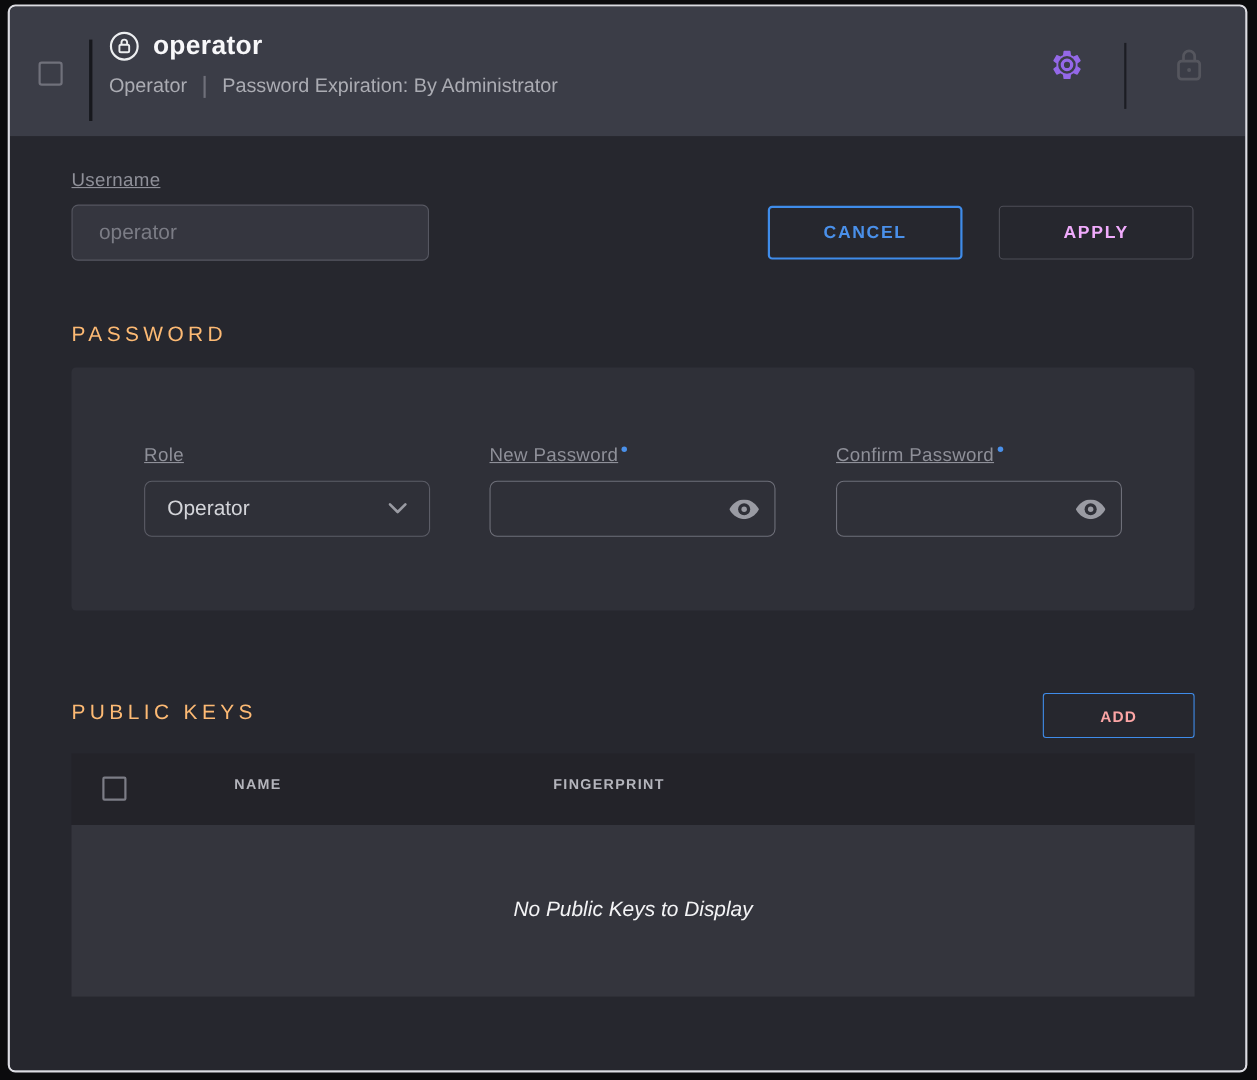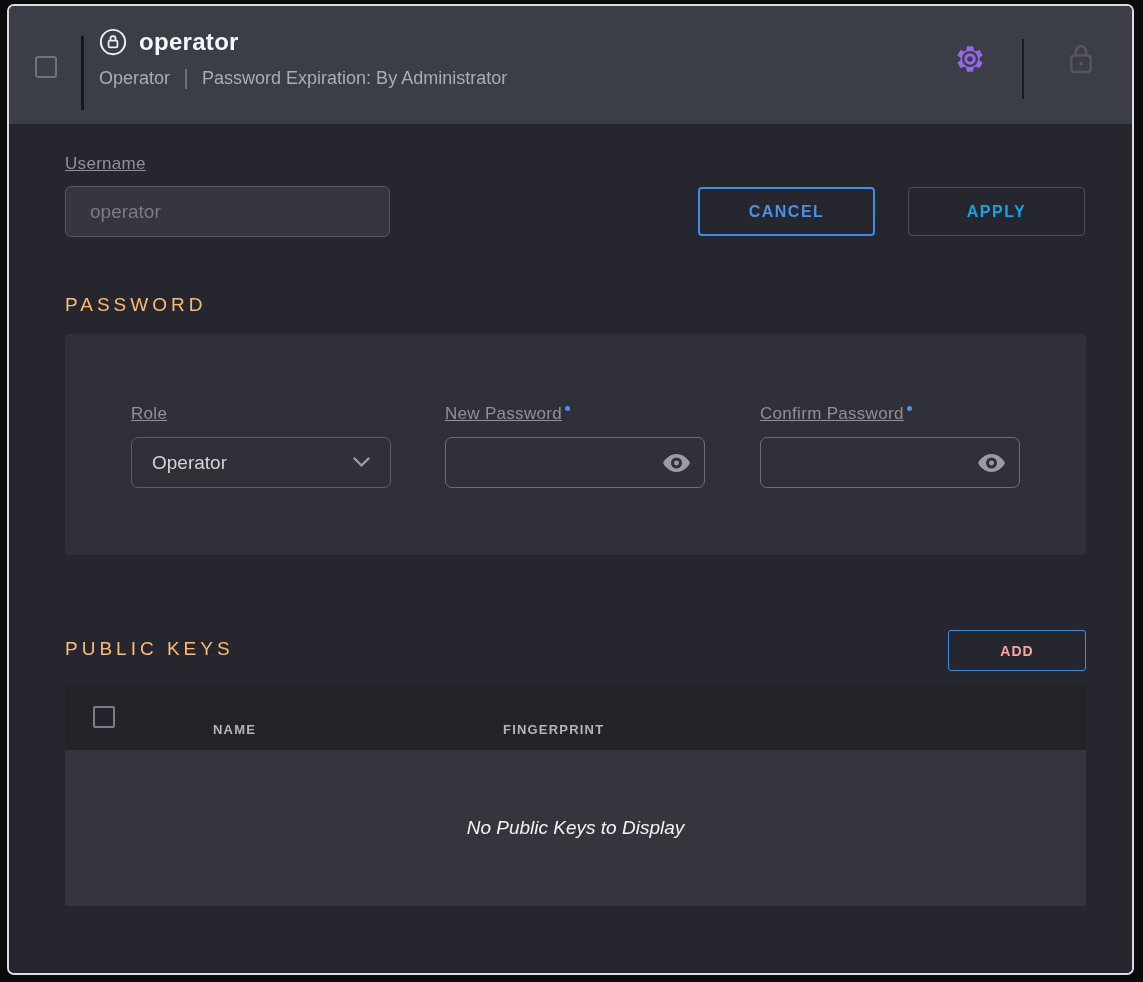--- a/index.html
+++ b/index.html
@@ -63,21 +63,21 @@
     font-family:"Liberation Sans", sans-serif;
     outline:none;
   }
   .btn {
     position:absolute; height:49px; width:177px;
     display:flex; align-items:center; justify-content:center;
     font-size:16px; font-weight:700; letter-spacing:1.5px;
     border-radius:4px; background:transparent; cursor:pointer;
   }
   .btn-cancel { left:689px; top:63px; border:2px solid #3f8cea; color:#4a90ea; }
-  .btn-apply  { left:899px; top:63px; border:1px solid #4d4e57; color:#0ea5e9; cursor:default; }
+  .btn-apply  { left:899px; top:63px; border:1px solid #4d4e57; color:#f0abfc; cursor:default; }
 
   .section-heading {
     position:absolute; left:56px;
     color:#fdba74; font-size:19px; letter-spacing:4px; font-weight:500;
   }
   .hd-password { top:170px; }
   .hd-publickeys { top:514px; }
 
   .panel {
     position:absolute; left:56px; top:210px;
@@ -121,21 +121,21 @@
   .table-headrow {
     position:relative; height:65px; background:#232329;
   }
   .table-checkbox {
     position:absolute; left:28px; top:21px;
     width:22px; height:22px;
     border:2px solid #7c7d86; border-radius:2px;
     background:transparent; cursor:pointer;
   }
   .col-header {
-    position:absolute; top:37px;
+    position:absolute; top:20px;
     color:#b4b5bc; font-size:13px; font-weight:700; letter-spacing:1.2px;padding-left:48px;
   }
   .col-name { left:100px; }
   .col-fingerprint { left:390px; }
   .table-emptyrow {
     height:156px; background:#34353d;
     display:flex; align-items:center; justify-content:center;
     color:#f4f4f6; font-size:19px;font-style:italic;
   }
   svg { display:block; }

